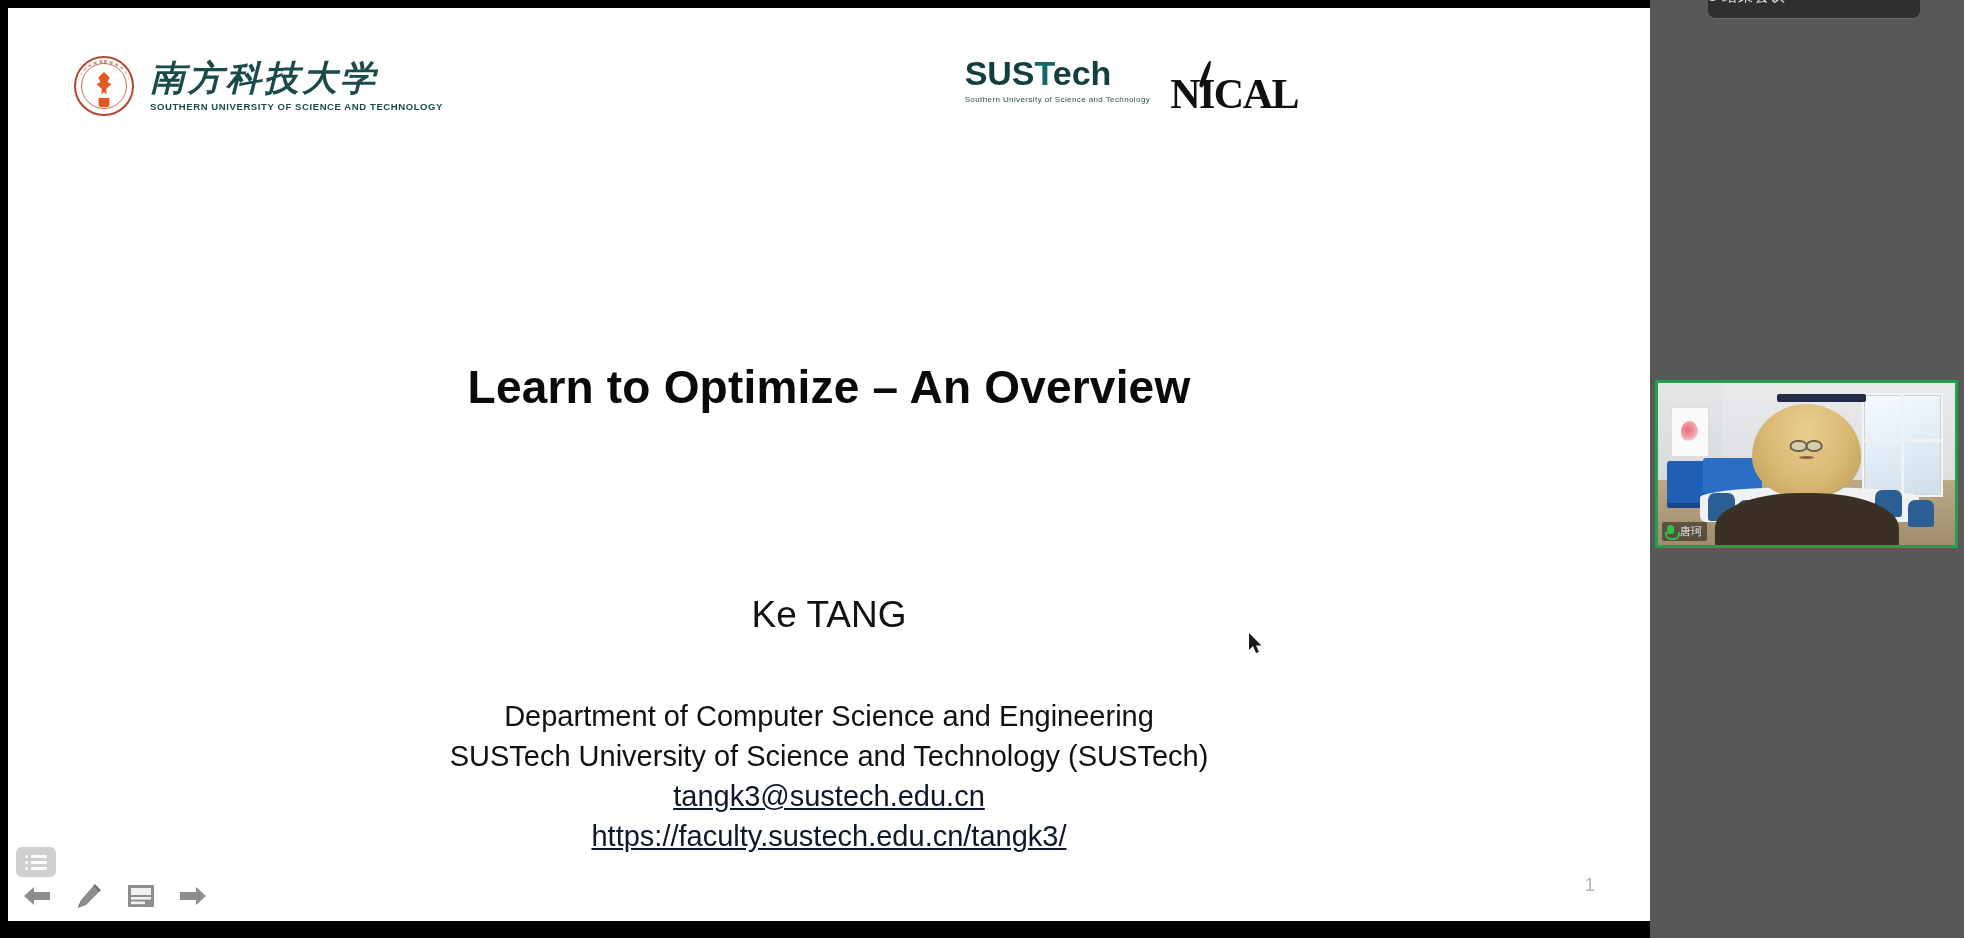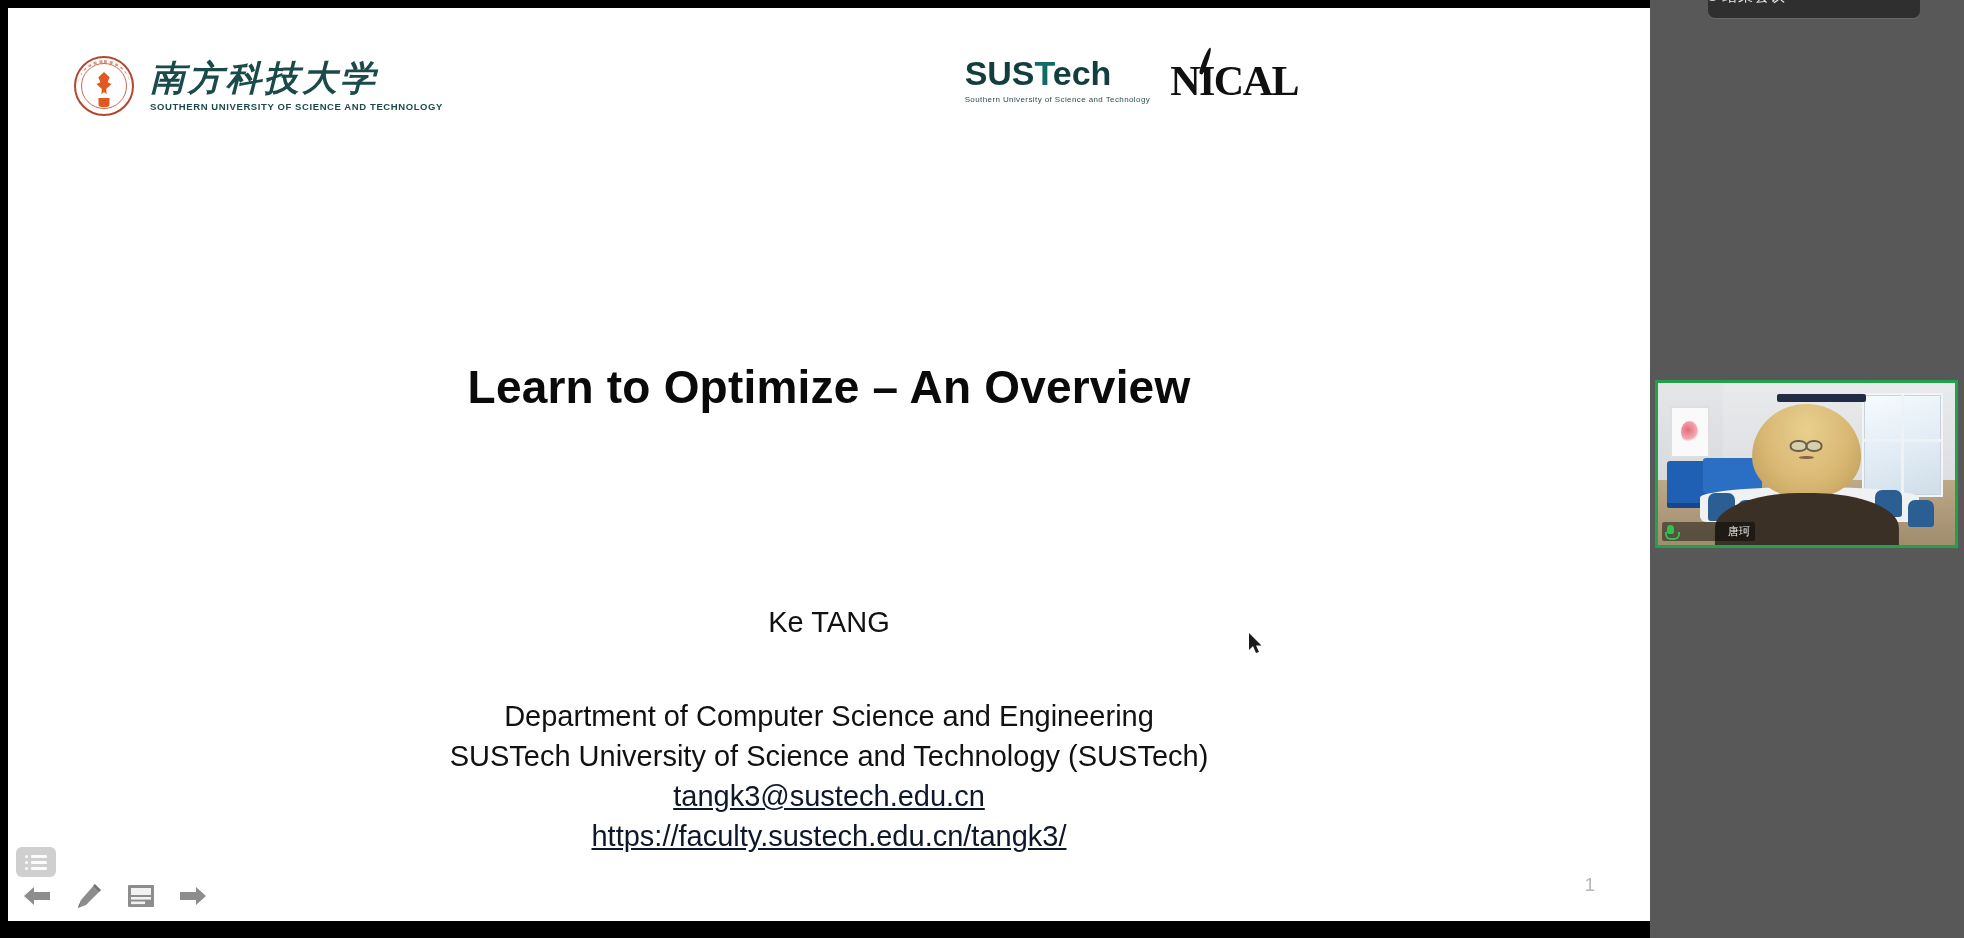--- a/index.html
+++ b/index.html
@@ -178,21 +178,20 @@
   .mic-icon .base {
     position: absolute; left: 1px; top: 8px; width: 11px; height: 6px;
     border-bottom: 2px solid #2cc24d;
     border-left: 2px solid #2cc24d;
     border-right: 2px solid #2cc24d;
     border-radius: 0 0 6px 6px;
   }
   #video-name-text {
     color: #f2f2f2; font-size: 11px; white-space: nowrap;
     font-family: "DejaVu Sans", sans-serif;
-    margin-left: 48px;
   }
 
   
   #slide-frame {
     position: absolute;
     left: 8px;
     top: 8px;
     width: 1642px;
     height: 913px;
     background: #ffffff;
@@ -276,21 +275,21 @@
   #sustech-word .sus { color: #123f3d; }
   #sustech-word .t   { color: #0f6b63; }
   #sustech-word .ech { color: #123f3d; }
   #sustech-en-sub {
     font-size: 8px;
     color: #2d4f4e;
     letter-spacing: 0.4px;
     margin-top: 5px;
     white-space: nowrap;
   }
-  #logo-nical { position: relative; padding-top: 4px; }
+  #logo-nical { position: relative; padding-top: 4px; margin-top: 13px; }
   #nical-word {
     font-size: 42px;
     font-weight: bold;
     letter-spacing: -1.5px;
     color: #101010;
     line-height: 1;
     font-family: "Liberation Serif", serif;
     white-space: nowrap;
   }
   #nical-quill {
@@ -309,23 +308,23 @@
     top: 352px;
     text-align: center;
     font-size: 46px;
     font-weight: bold;
     color: #0a0a0a;
     letter-spacing: 0.2px;
   }
   #author-name {
     position: absolute;
     left: 0; right: 0;
-    top: 598px;
+    top: 586px;
     text-align: center;
-    font-size: 29px;
+    font-size: 37px;
     color: #111111;
   }
   #affiliation-block {
     position: absolute;
     left: 0; right: 0;
     top: 688px;
     text-align: center;
   }
   #affiliation-block div { font-size: 29px; color: #111111; line-height: 1.38; }
   #link-email, #link-homepage {

